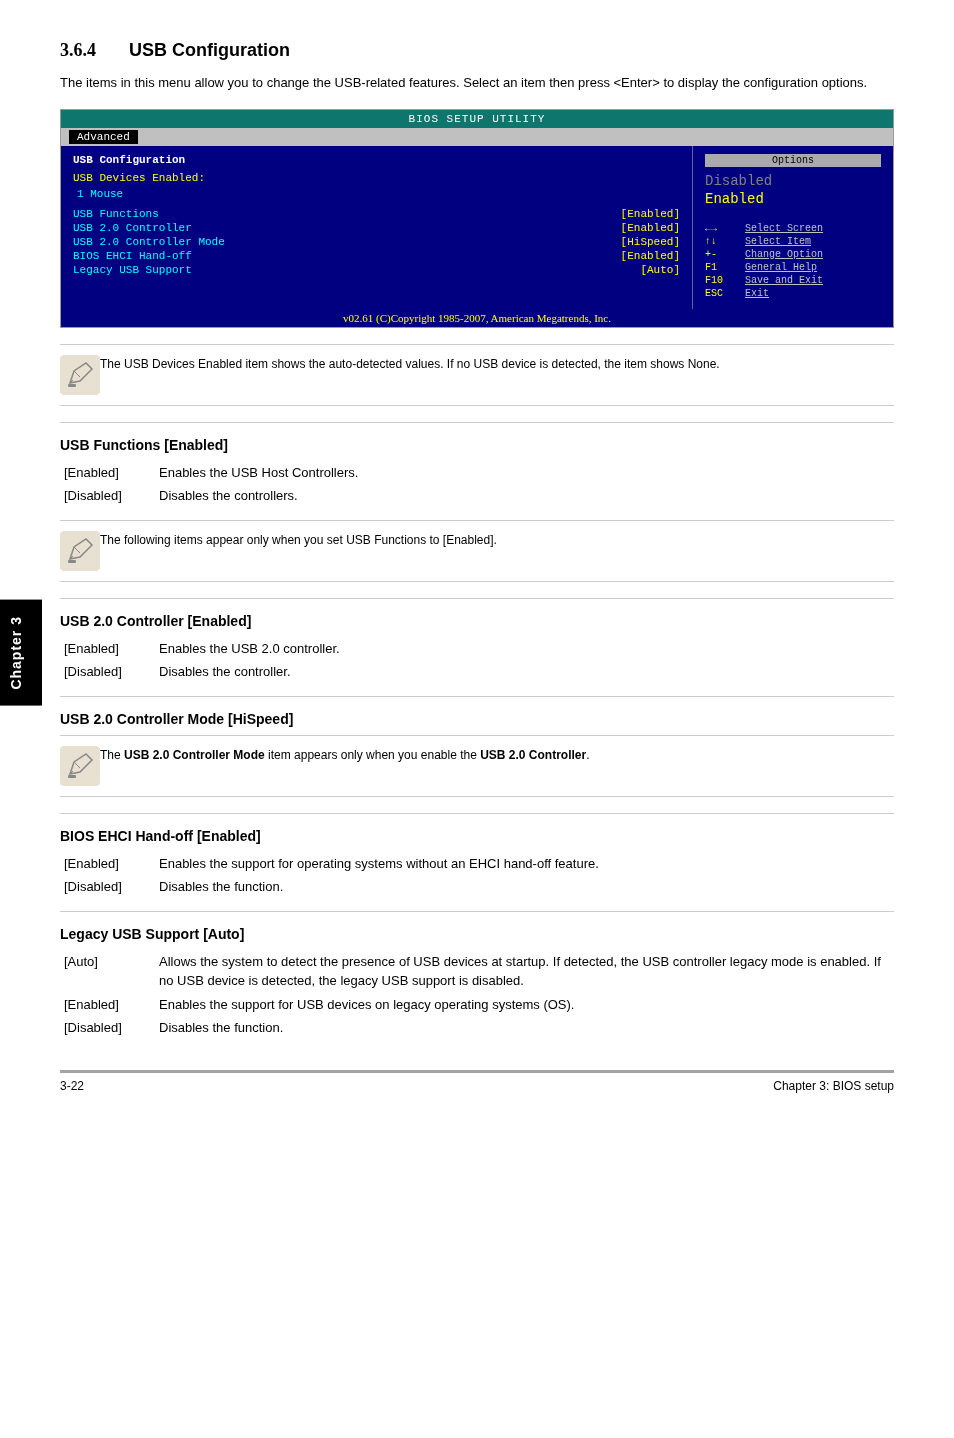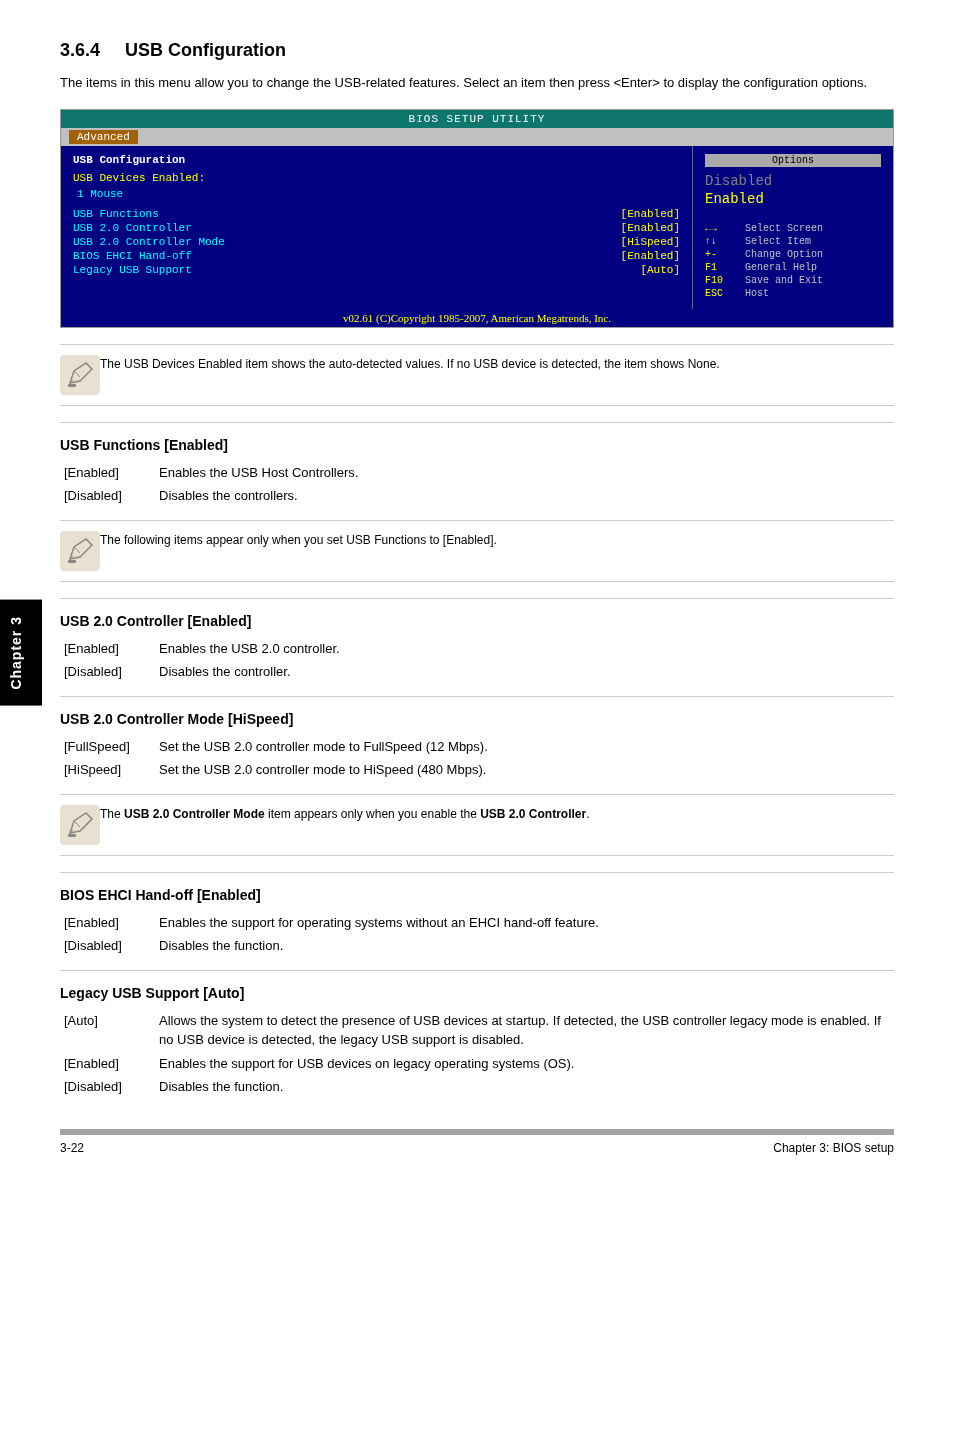--- a/index.html
+++ b/index.html
@@ -19,21 +19,22 @@
     }
 
     
     .section-heading {
       font-size: 18px;
       font-weight: bold;
       margin-bottom: 12px;
     }
 
     .section-number {
-      margin-right: 20px;
+      margin-right: 28px;
+      font-family: Liberation Serif, serif;
     }
 
     .intro-text {
       font-size: 13px;
       margin-bottom: 16px;
       line-height: 1.5;
     }
 
     
     .bios-box {
@@ -54,21 +55,21 @@
     }
 
     .bios-tab-bar {
       background: #c0c0c0;
       padding: 2px 8px;
       font-family: 'Courier New', Courier, monospace;
       font-size: 11px;
     }
 
     .bios-tab-active {
-      background: #a16207;
+      background: #000000;
       color: #fff;
       padding: 1px 8px;
       display: inline-block;
     }
 
     .bios-content {
       display: flex;
       background: #000080;
       color: #c0c0c0;
     }
@@ -150,20 +151,21 @@
 
     .bios-help-key {
       color: #ffff00;
       width: 40px;
       font-size: 10px;
     }
 
     .bios-help-desc {
       color: #c0c0c0;
       font-size: 10px;
+      text-decoration: underline;
     }
 
     .bios-footer {
       background: #000080;
       color: #ffff00;
       text-align: center;
       padding: 3px 0;
       font-size: 11px;
       font-family: Liberation Serif, serif;
     }
@@ -245,21 +247,21 @@
       font-weight: bold;
       letter-spacing: 1px;
     }
 
     
     .page-footer {
       display: flex;
       justify-content: space-between;
       margin-top: 30px;
       font-size: 12px;
-      border-top: 6px solid #a3a3a3;
+      border-top: 3px solid #a3a3a3;
       padding-top: 6px;
     }
   </style>
 </head>
 <body>
 
 <div class="page-container">
 
   <div class="chapter-sidebar">Chapter 3</div>
 
@@ -330,21 +332,21 @@
             <div class="bios-help-row">
               <span class="bios-help-key">F1</span>
               <span class="bios-help-desc">General Help</span>
             </div>
             <div class="bios-help-row">
               <span class="bios-help-key">F10</span>
               <span class="bios-help-desc">Save and Exit</span>
             </div>
             <div class="bios-help-row">
               <span class="bios-help-key">ESC</span>
-              <span class="bios-help-desc">Host</span>
+              <span class="bios-help-desc">Exit</span>
             </div>
           </div>
       </div>
     </div>
     <div class="bios-footer">v02.61  (C)Copyright 1985-2007, American Megatrends, Inc.</div>
   </div>
 
   <div class="note-box">
     <div class="note-icon">
       <svg width="40" height="40" viewBox="0 0 40 40">
@@ -396,32 +398,20 @@
         </tr>
         <tr>
           <td class="def-key">[Disabled]</td>
           <td class="def-val">Disables the controller.</td>
         </tr>
       </tbody>
   </table>
 
   <hr class="section-divider">
   <h3 class="subsection-heading">USB 2.0 Controller Mode [HiSpeed]</h3>
-  <table class="def-table">
-    <tbody id="usb-controller-mode-rows">
-        <tr>
-          <td class="def-key">[FullSpeed]</td>
-          <td class="def-val">Set the USB 2.0 controller mode to FullSpeed (12 Mbps).</td>
-        </tr>
-        <tr>
-          <td class="def-key">[HiSpeed]</td>
-          <td class="def-val">Set the USB 2.0 controller mode to HiSpeed (480 Mbps).</td>
-        </tr>
-      </tbody>
-  </table>
 
   <div class="note-box">
     <div class="note-icon">
       <svg width="40" height="40" viewBox="0 0 40 40">
         <rect width="40" height="40" rx="4" fill="#e8e0d0"></rect>
         <path d="M10 28 L14 16 L26 8 L32 14 L20 26 Z" fill="none" stroke="#888" stroke-width="1.5"></path>
         <path d="M14 16 L20 22" fill="none" stroke="#888" stroke-width="1"></path>
         <path d="M10 28 L13 25" fill="none" stroke="#888" stroke-width="1"></path>
         <rect x="8" y="29" width="8" height="3" rx="1" fill="#888"></rect>
       </svg>

